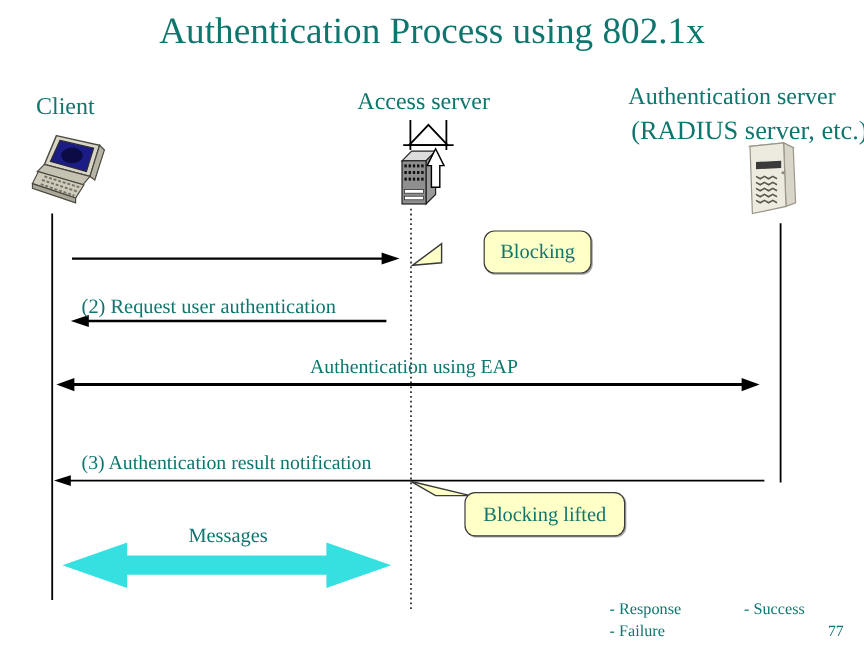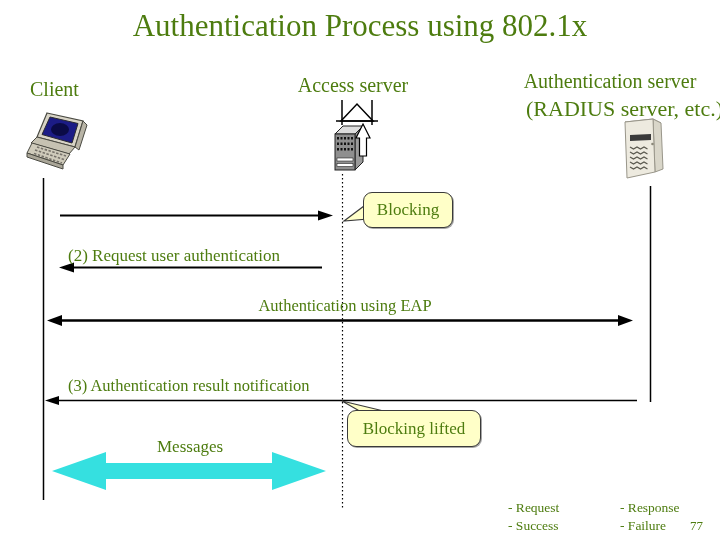--- a/index.html
+++ b/index.html
@@ -1,18 +1,18 @@
 <!DOCTYPE html>
 <html style="--callout-bg: #FFFFC8; --cyan-arrow: #35E0E0; --ink: #000000;"><head>
 <meta charset="utf-8">
 <style>
   html,body { margin:0; padding:0; background:#fff; }
   .slide {
     position:relative; width:720px; height:540px; background:#ffffff;
-    font-family:"Liberation Serif","DejaVu Serif",serif; color:#4d7c0f; overflow:hidden;
+    font-family:"Liberation Serif","DejaVu Serif",serif; color:#0f766e; overflow:hidden;
   }
   .abs { position:absolute; white-space:nowrap; }
   .title { top:8px; left:0; width:720px; text-align:center; font-size:31px; }
   .hdr-client { left:30px; top:78px; font-size:20px; }
   .hdr-ap { left:278px; top:74px; width:150px; text-align:center; font-size:20px; }
   .hdr-srv { left:505px; top:70px; width:210px; text-align:center; font-size:20px; }
   .hdr-srv-sub { left:526px; top:96px; width:210px; text-align:left; font-size:22px; }
   .diagram { position:absolute; left:0; top:0; width:720px; height:540px; pointer-events:none; }
   .icon { position:absolute; }
   .msg { position:absolute; white-space:nowrap; font-size:17px; }
@@ -21,20 +21,21 @@
   .m3 { left:165px; top:296px; width:360px; text-align:center; font-size:16.5px; }
   .m3sub { left:77px; top:327px; font-size:20px; }
   .m4 { left:68px; top:376px; font-size:16.5px; }
   .messages-lbl { left:157px; top:437px; }
   .callout {
     position:absolute; background:var(--callout-bg,#ffffc8);
     border:1.2px solid #3a3a3a; border-radius:9px;
     box-shadow:1px 1px 0 rgba(0,0,0,0.35);
     display:flex; align-items:center; justify-content:center;
     font-size:17px;
+    margin-left:40px;
   }
   .callout-blocking { left:363px; top:192px; width:88px; height:34px; }
   .callout-lifted { left:347px; top:410px; width:132px; height:35px; }
   .fn-title { position:absolute; right:8px; top:478px; font-size:16px; white-space:nowrap; }
   .fn-grid {
     position:absolute; left:508px; top:500px; display:grid;
     grid-template-columns:112px auto; row-gap:2px; font-size:13.5px;
   }
   .page-num { left:690px; top:518px; font-size:13px; }
   .cyanfill { fill:var(--cyan-arrow,#35e0e0); }
@@ -140,20 +141,19 @@
   <div class="msg m2">(2) Request user authentication</div>
   <div class="msg m3">Authentication using EAP</div>
   <div class="msg m4">(3) Authentication result notification</div>
 
   <div class="callout callout-blocking">Blocking</div>
   <div class="callout callout-lifted">Blocking lifted</div>
 
   <div class="msg messages-lbl">Messages</div>
 
   <div class="fn-grid">
-    <span>- Request</span>
     <span>- Response</span>
     <span>- Success</span>
     <span>- Failure</span>
   </div>
   <div class="abs page-num">77</div>
 
 </div>
 
 </body></html>

